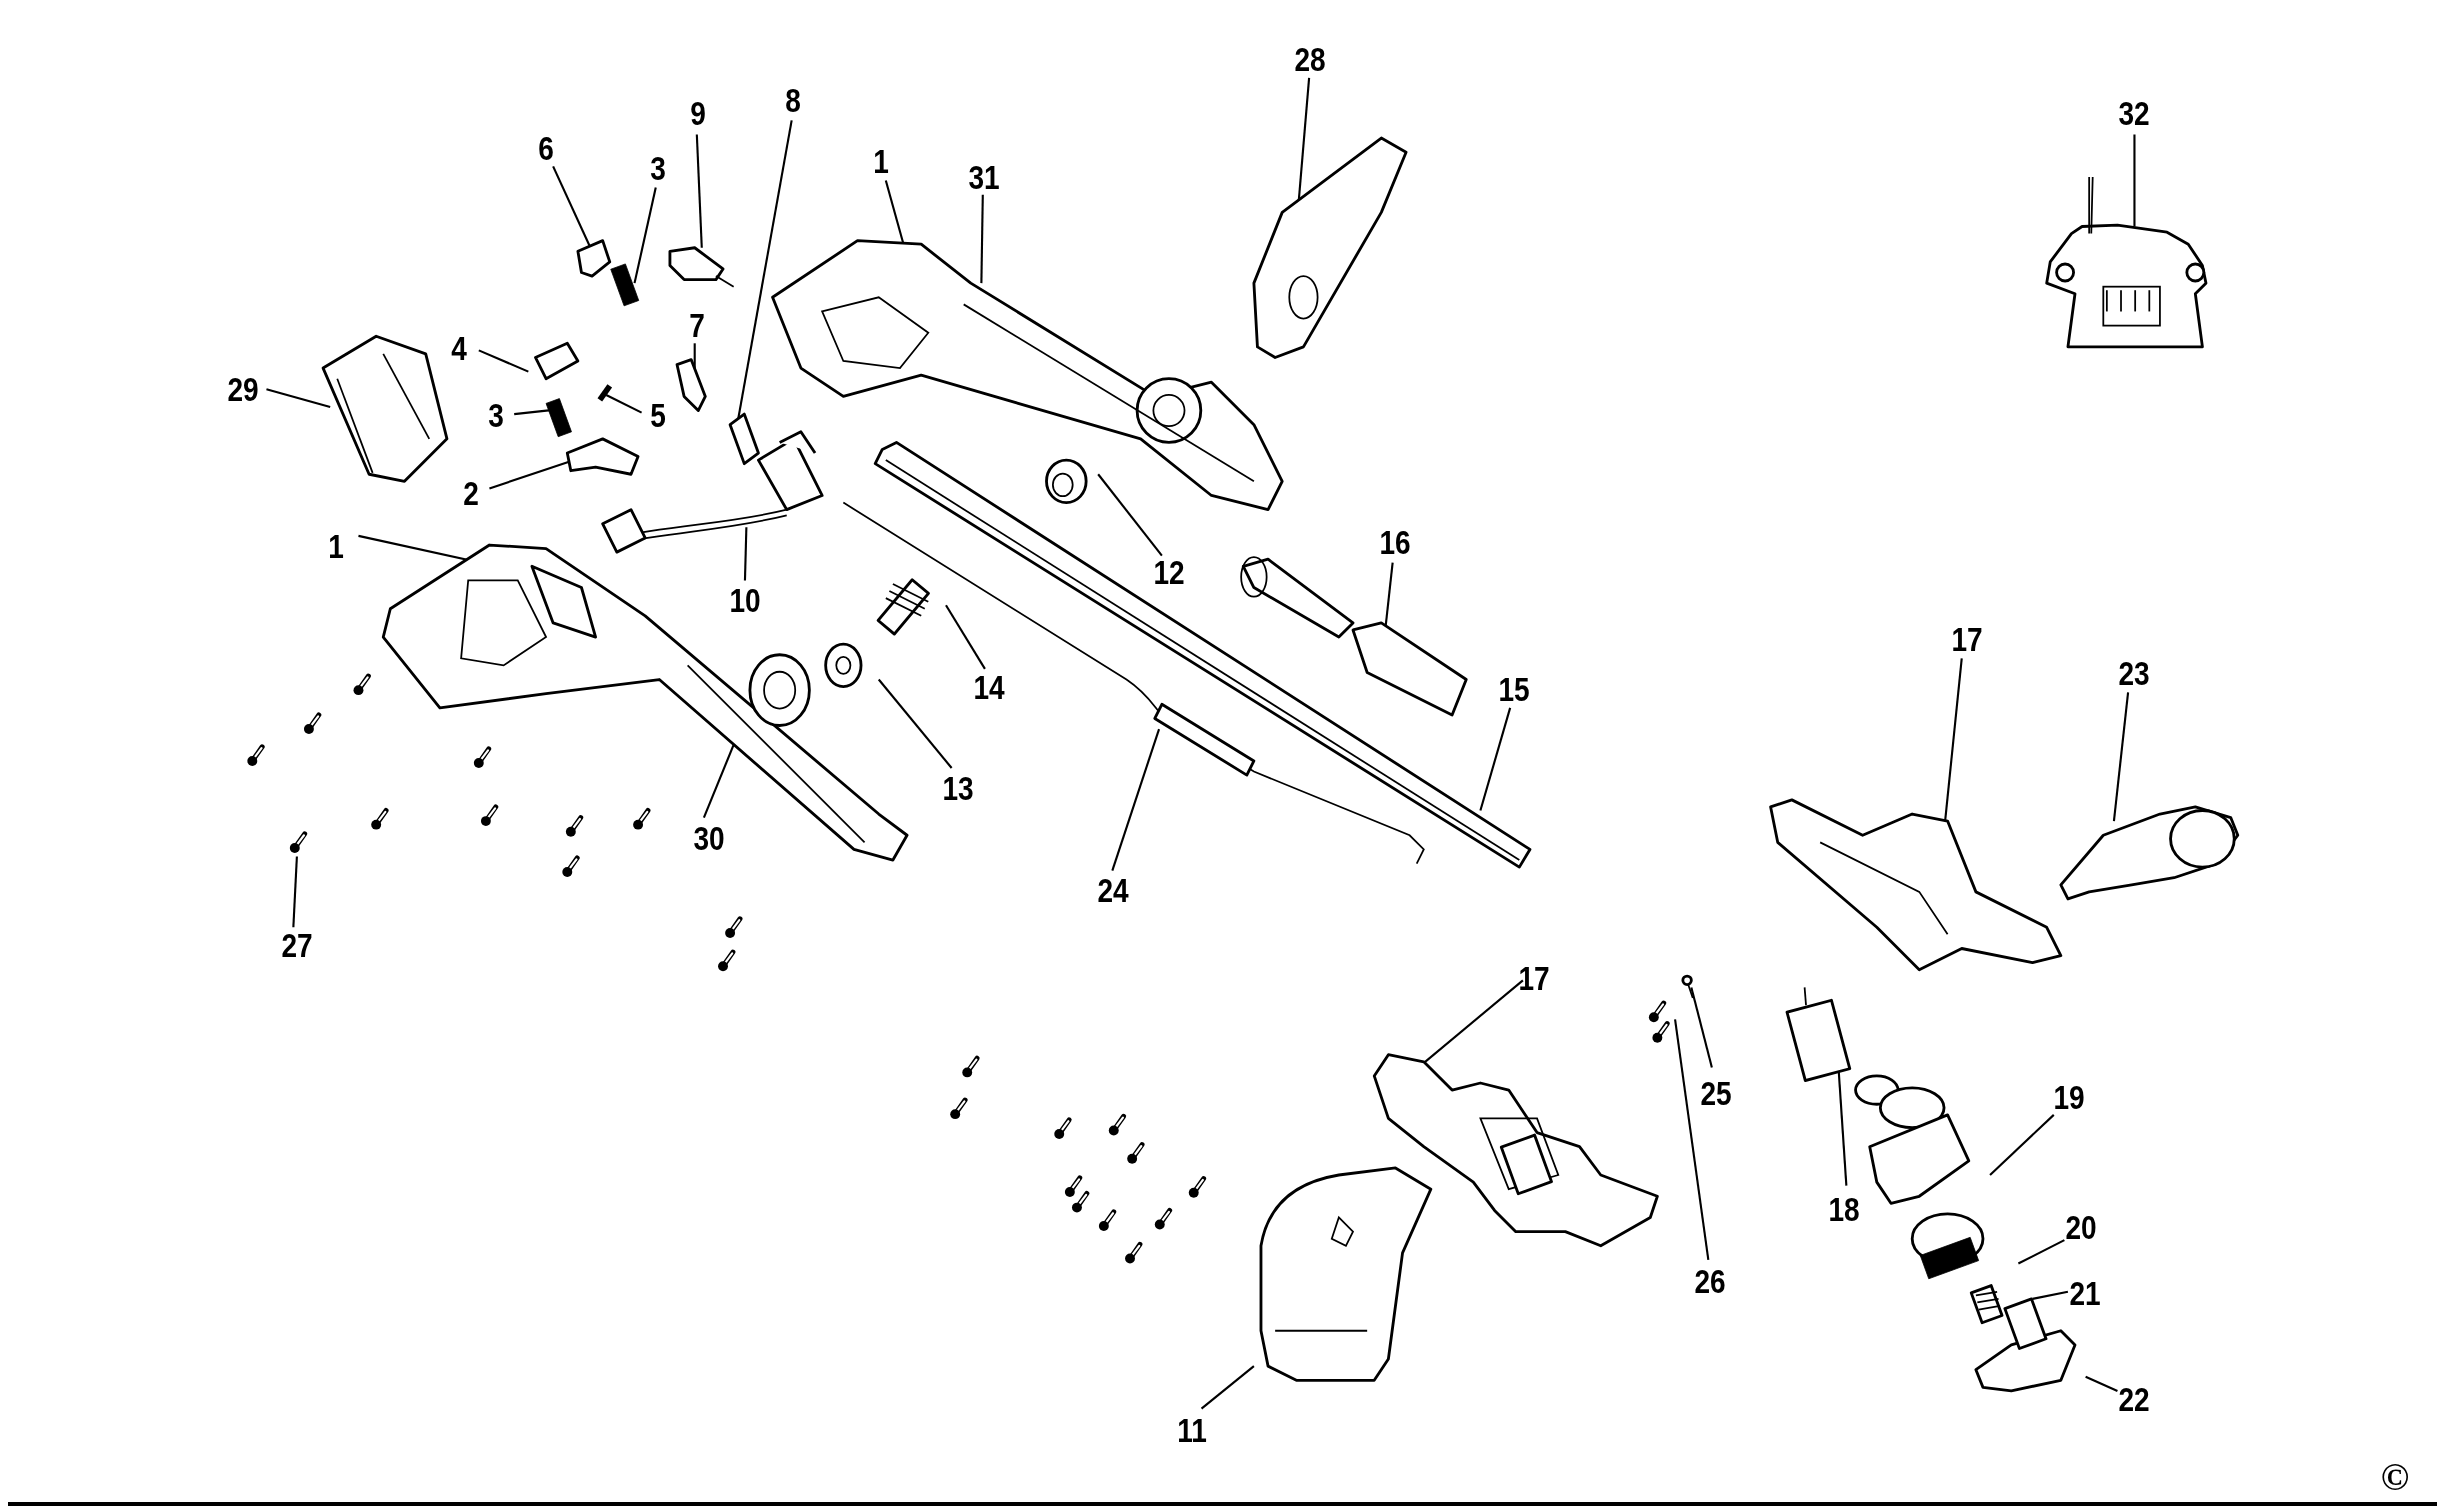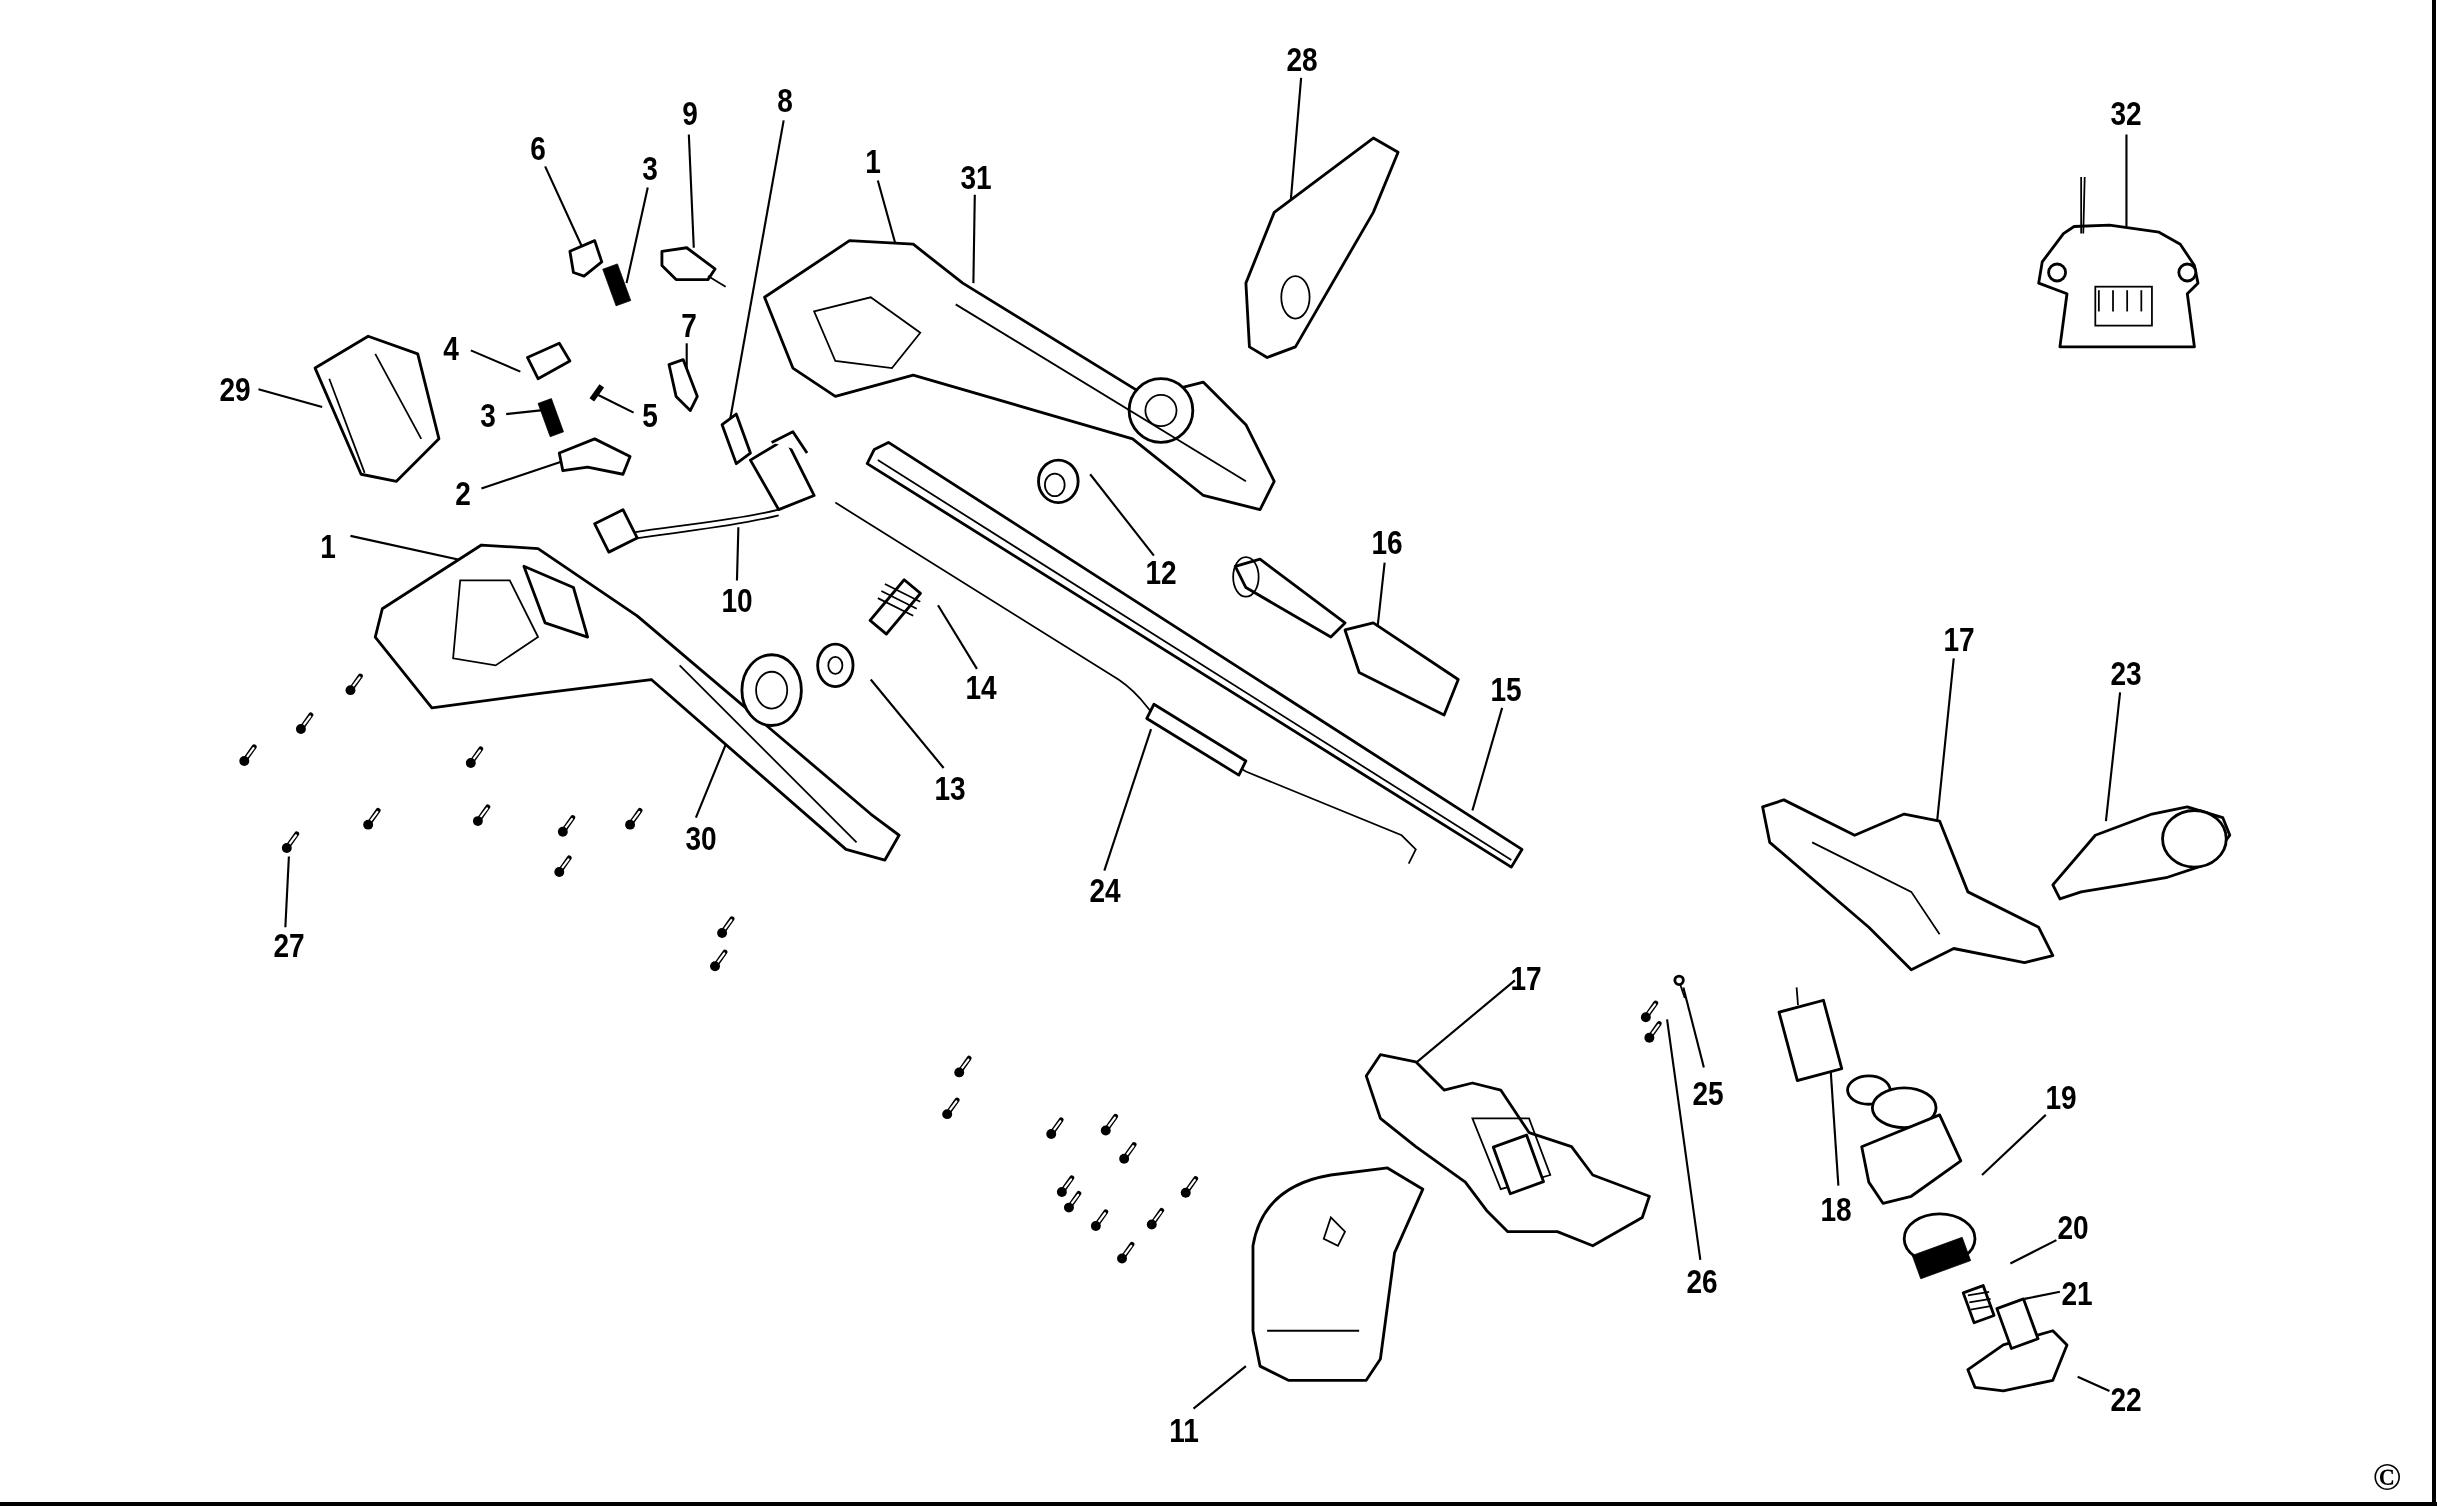--- a/index.html
+++ b/index.html
@@ -1,17 +1,17 @@
 <!DOCTYPE html>
 <html style="font-size:11.3px"><head>
 <meta charset="utf-8">
 <style>
   html, body { margin: 0; padding: 0; background: #ffffff; }
   body { width: 2438px; height: 1507px; position: relative; overflow: hidden; font-family: "Liberation Sans", sans-serif; }
-  #diagram { position: absolute; left: 0; top: 0; width: 2210px; height: 1507px; }
+  #diagram { position: absolute; left: 8px; top: 0; width: 2210px; height: 1507px; }
   .frame-right { position: absolute; left: 2432px; top: 0; width: 4.2px; height: 1507px; background: #000; }
   .frame-bottom { position: absolute; left: 0; top: 1502px; width: 2438px; height: 3.5px; background: #000; }
   .callout { position: absolute; font-family: "Liberation Sans", sans-serif; font-weight: bold; font-size: 33px; color: #000; line-height: 1; transform: translate(-50%, -50%) scaleX(0.85); white-space: nowrap; }
   .copyright { position: absolute; left: 2387px; top: 1477px; font-family: "Liberation Serif", serif; font-size: 38px; font-weight: bold; color: #000; transform: translate(-50%, -50%); }
   svg .part { fill: #fff; stroke: #000; stroke-width: 4; stroke-linejoin: round; }
   svg .part-thin { fill: none; stroke: #000; stroke-width: 2.5; }
   svg .leader { fill: none; stroke: #000; stroke-width: 3; }
   svg .dark { fill: #000; stroke: #000; }
 </style>
 </head>

